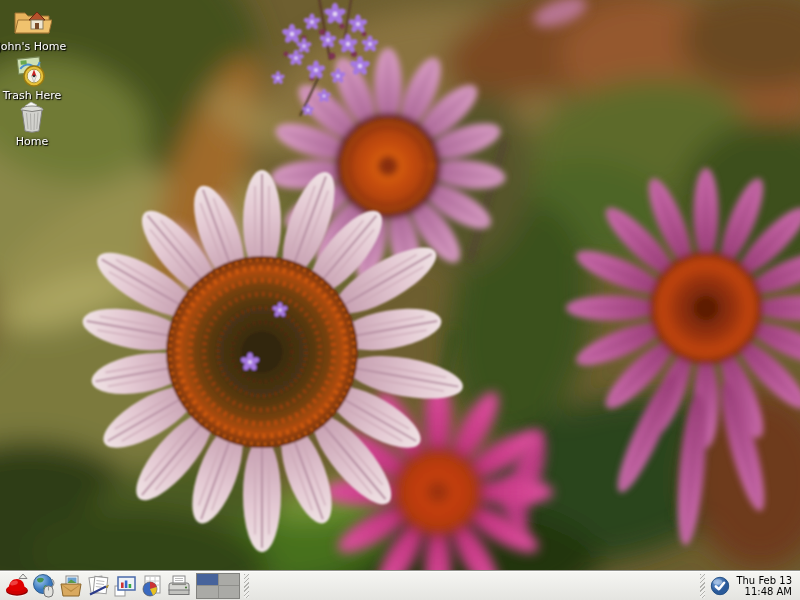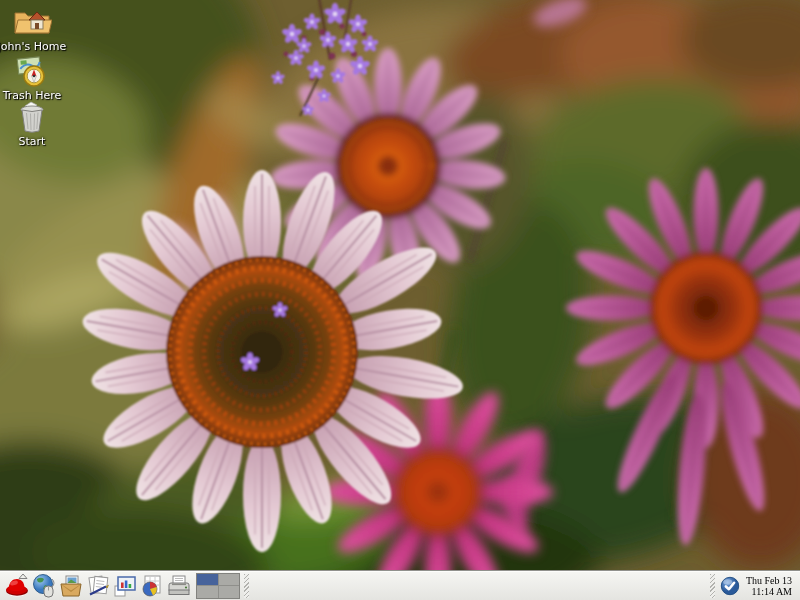--- a/index.html
+++ b/index.html
@@ -23,21 +23,21 @@
   .ws{width:42px;height:24px;margin:0 2px 0 4px;border:1px solid #82827e;background:#8f8f8b;
     display:grid;grid-template-columns:1fr 1fr;grid-template-rows:1fr 1fr;gap:1px;}
   .ws .cell{background:#aaaaa6;}
   .ws .cell.active{background:#47639b;}
   .handle{width:5px;height:24px;margin:0 2px;
     background:repeating-linear-gradient(135deg,#b2b2ae 0 1px,#efefec 1px 3px);}
   .spacer{flex:1;height:100%;}
   .notifier{width:26px;height:26px;border:none;background:transparent;padding:0;
     display:flex;align-items:center;justify-content:center;}
   .clock{font-size:10px;line-height:11px;color:#000;text-align:right;
-    padding:0 5px 0 3px;cursor:default;font-family:Liberation Serif, serif;}
+    padding:0 5px 0 3px;cursor:default;}
 </style>
 </head>
 <body>
 
 <div class="screen">
 
   <svg class="wallpaper" viewBox="0 0 800 600" preserveAspectRatio="none">
     <defs>
       <filter id="b14" x="-40%" y="-40%" width="180%" height="180%">
           <feGaussianBlur stdDeviation="14"></feGaussianBlur>
@@ -334,21 +334,21 @@
   <div class="desk-icon" style="top:100px">
     <svg class="glyph" width="30" height="34" viewBox="0 0 30 34">
       <polygon points="8,6 14,2 20,5 17,9 11,9" fill="#f8f8f4" stroke="#aaa" stroke-width=".7"></polygon>
       <ellipse cx="15" cy="9.5" rx="11" ry="3.5" fill="#dcdcd8" stroke="#8a8a86"></ellipse>
       <path d="M5,10 L8,31 Q15,33.5 22,31 L25,10 Q15,13 5,10 Z" fill="#d2d2ce" stroke="#80807c"></path>
       <line x1="9.5" y1="13" x2="11" y2="29" stroke="#aeaeaa"></line>
       <line x1="13.5" y1="13.5" x2="14" y2="30" stroke="#aeaeaa"></line>
       <line x1="17.5" y1="13.5" x2="17" y2="30" stroke="#aeaeaa"></line>
       <line x1="21" y1="12.5" x2="19.8" y2="29" stroke="#aeaeaa"></line>
     </svg>
-    <span class="desk-label">Start</span>
+    <span class="desk-label">Home</span>
   </div>
 
   <div class="panel">
 
     <button class="launcher">
       <svg width="26" height="26" viewBox="0 0 26 26">
         <polygon points="19,1 23,5.5 15,5.5" fill="#f0f0ec" stroke="#666" stroke-width=".8"></polygon>
         <ellipse cx="13" cy="19" rx="10" ry="4.5" fill="#ffffff"></ellipse>
         <ellipse cx="13" cy="17.8" rx="11" ry="5" fill="#8e0000"></ellipse>
         <ellipse cx="12.6" cy="16.8" rx="10.5" ry="4.6" fill="#cf0000"></ellipse>
@@ -457,16 +457,16 @@
             </radialGradient>
           </defs>
         <circle cx="12" cy="12" r="9.5" fill="url(#gc)" stroke="#1e4a80"></circle>
         <ellipse cx="9.5" cy="7.5" rx="5" ry="3" fill="#ffffff" opacity=".35"></ellipse>
         <path d="M7.5,12.5 L10.8,15.5 L16.5,8.5" stroke="#fff" stroke-width="2.8" fill="none" stroke-linecap="round" stroke-linejoin="round"></path>
       </svg>
     </button>
 
     <div class="clock">
       <div>Thu Feb 13</div>
-      <div>11:14 AM</div>
+      <div>11:48 AM</div>
     </div>
   </div>
 </div>
 
 </body></html>

